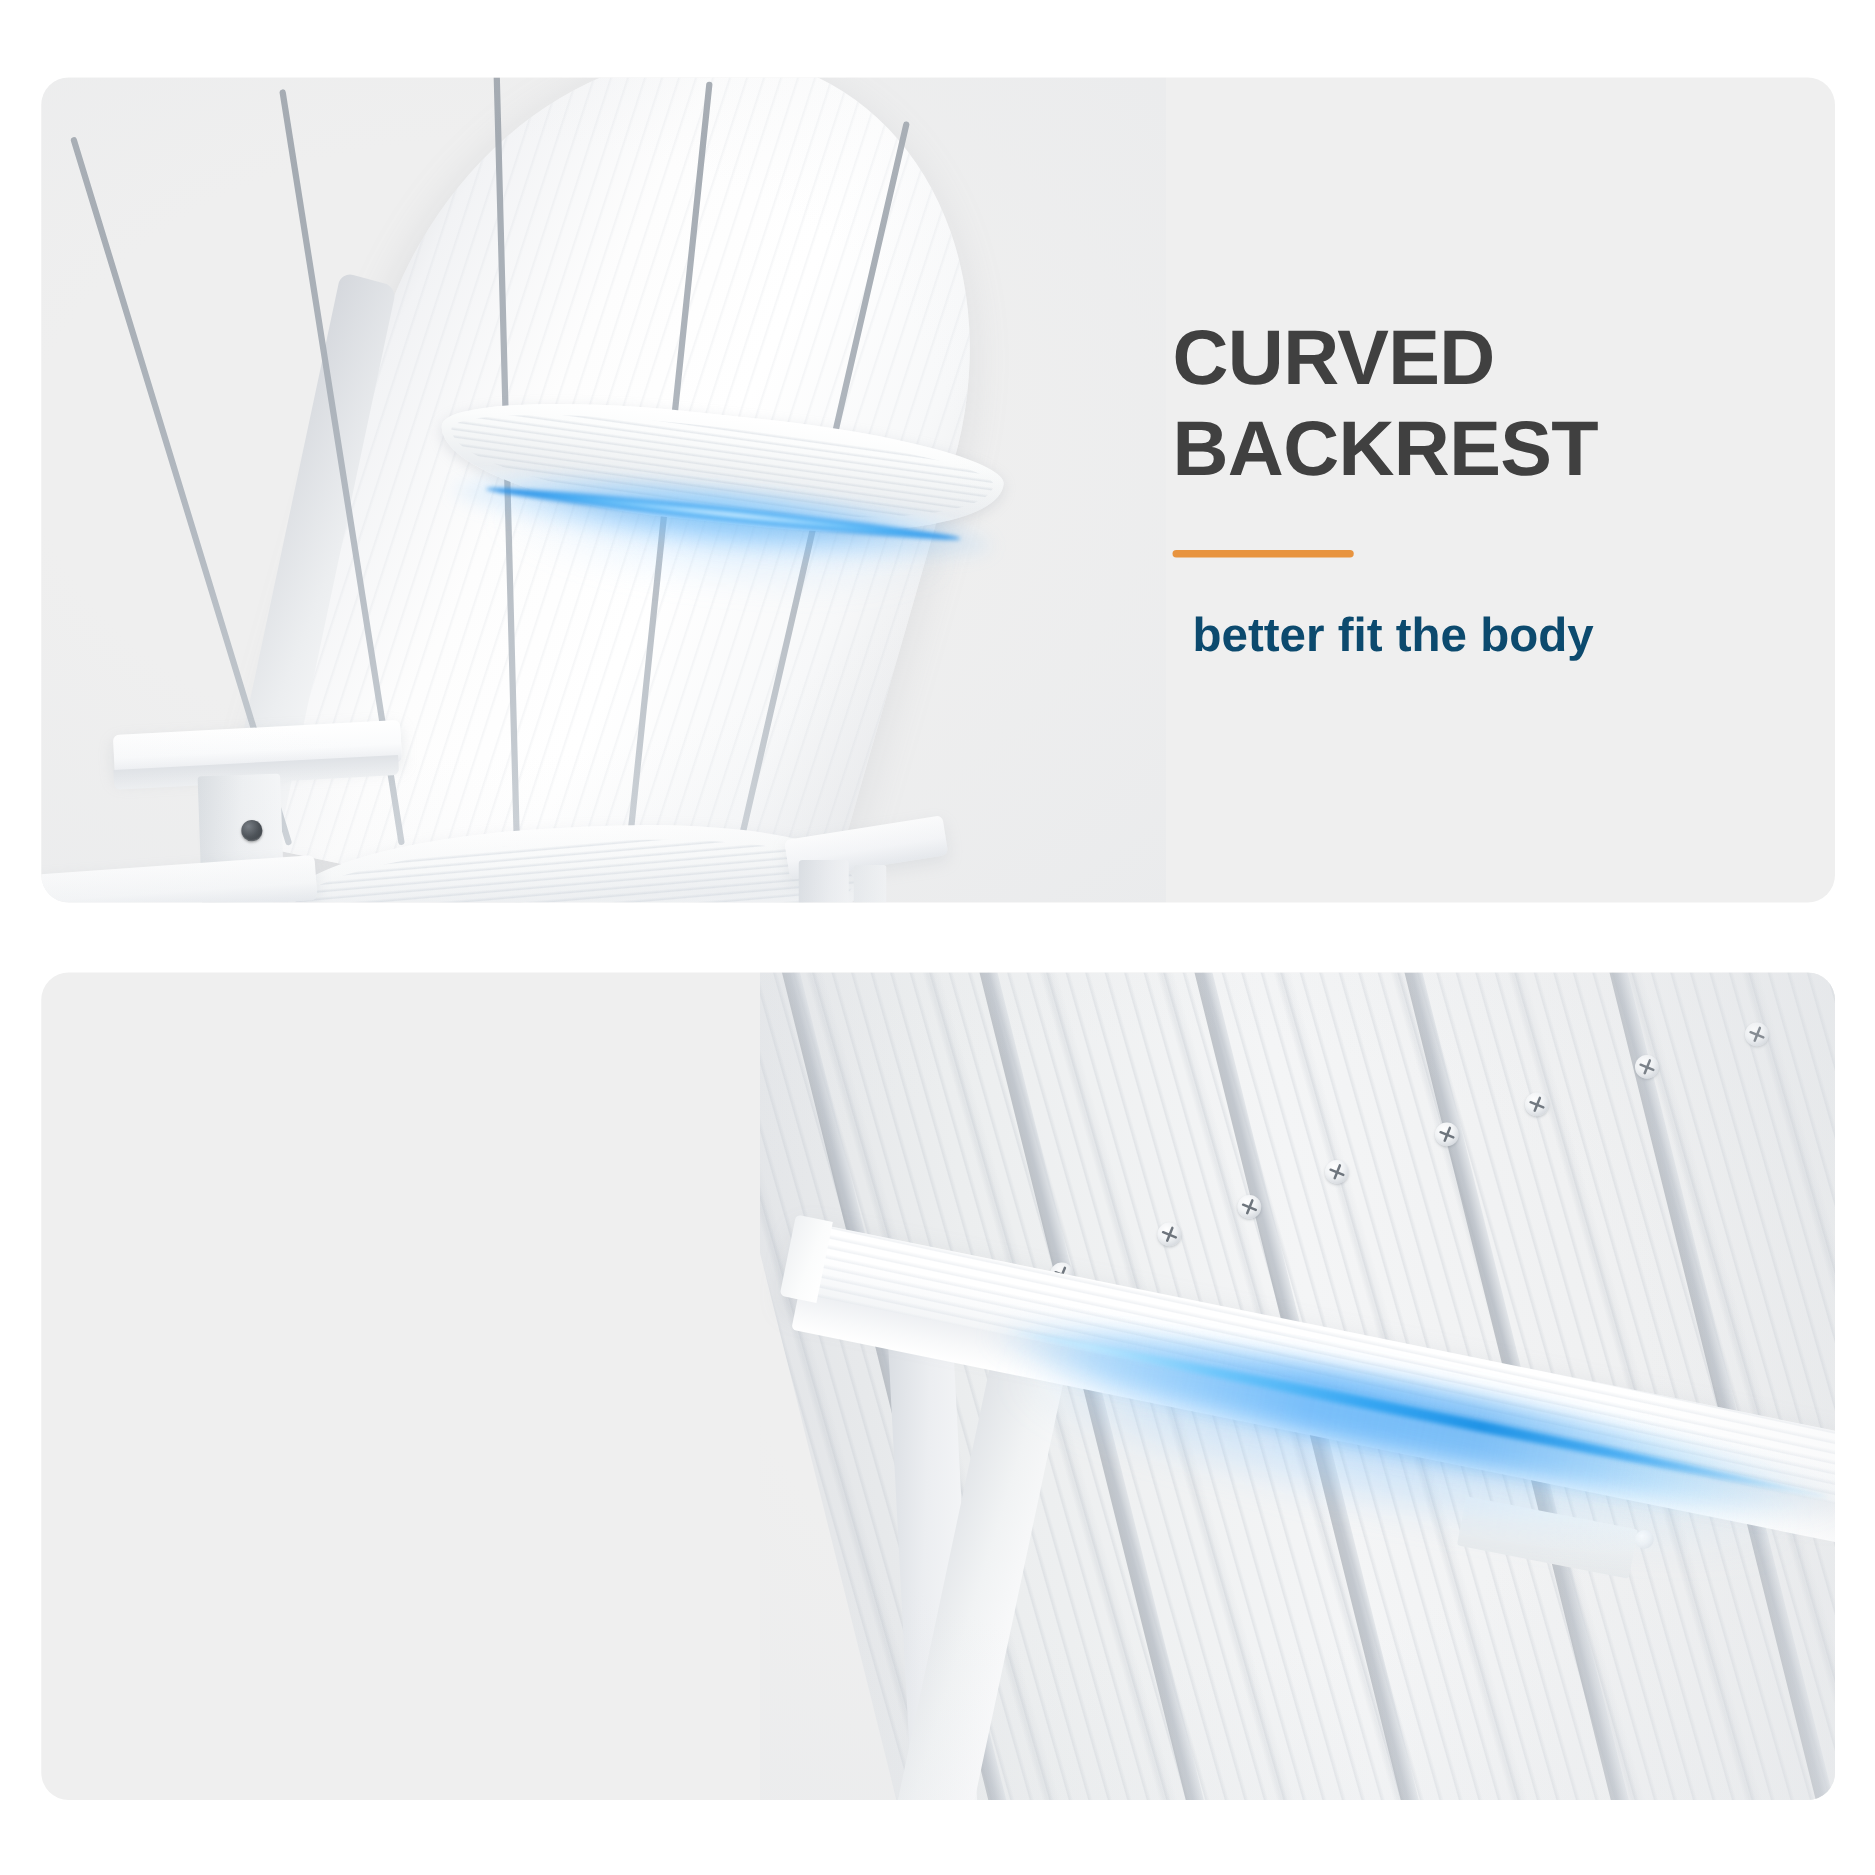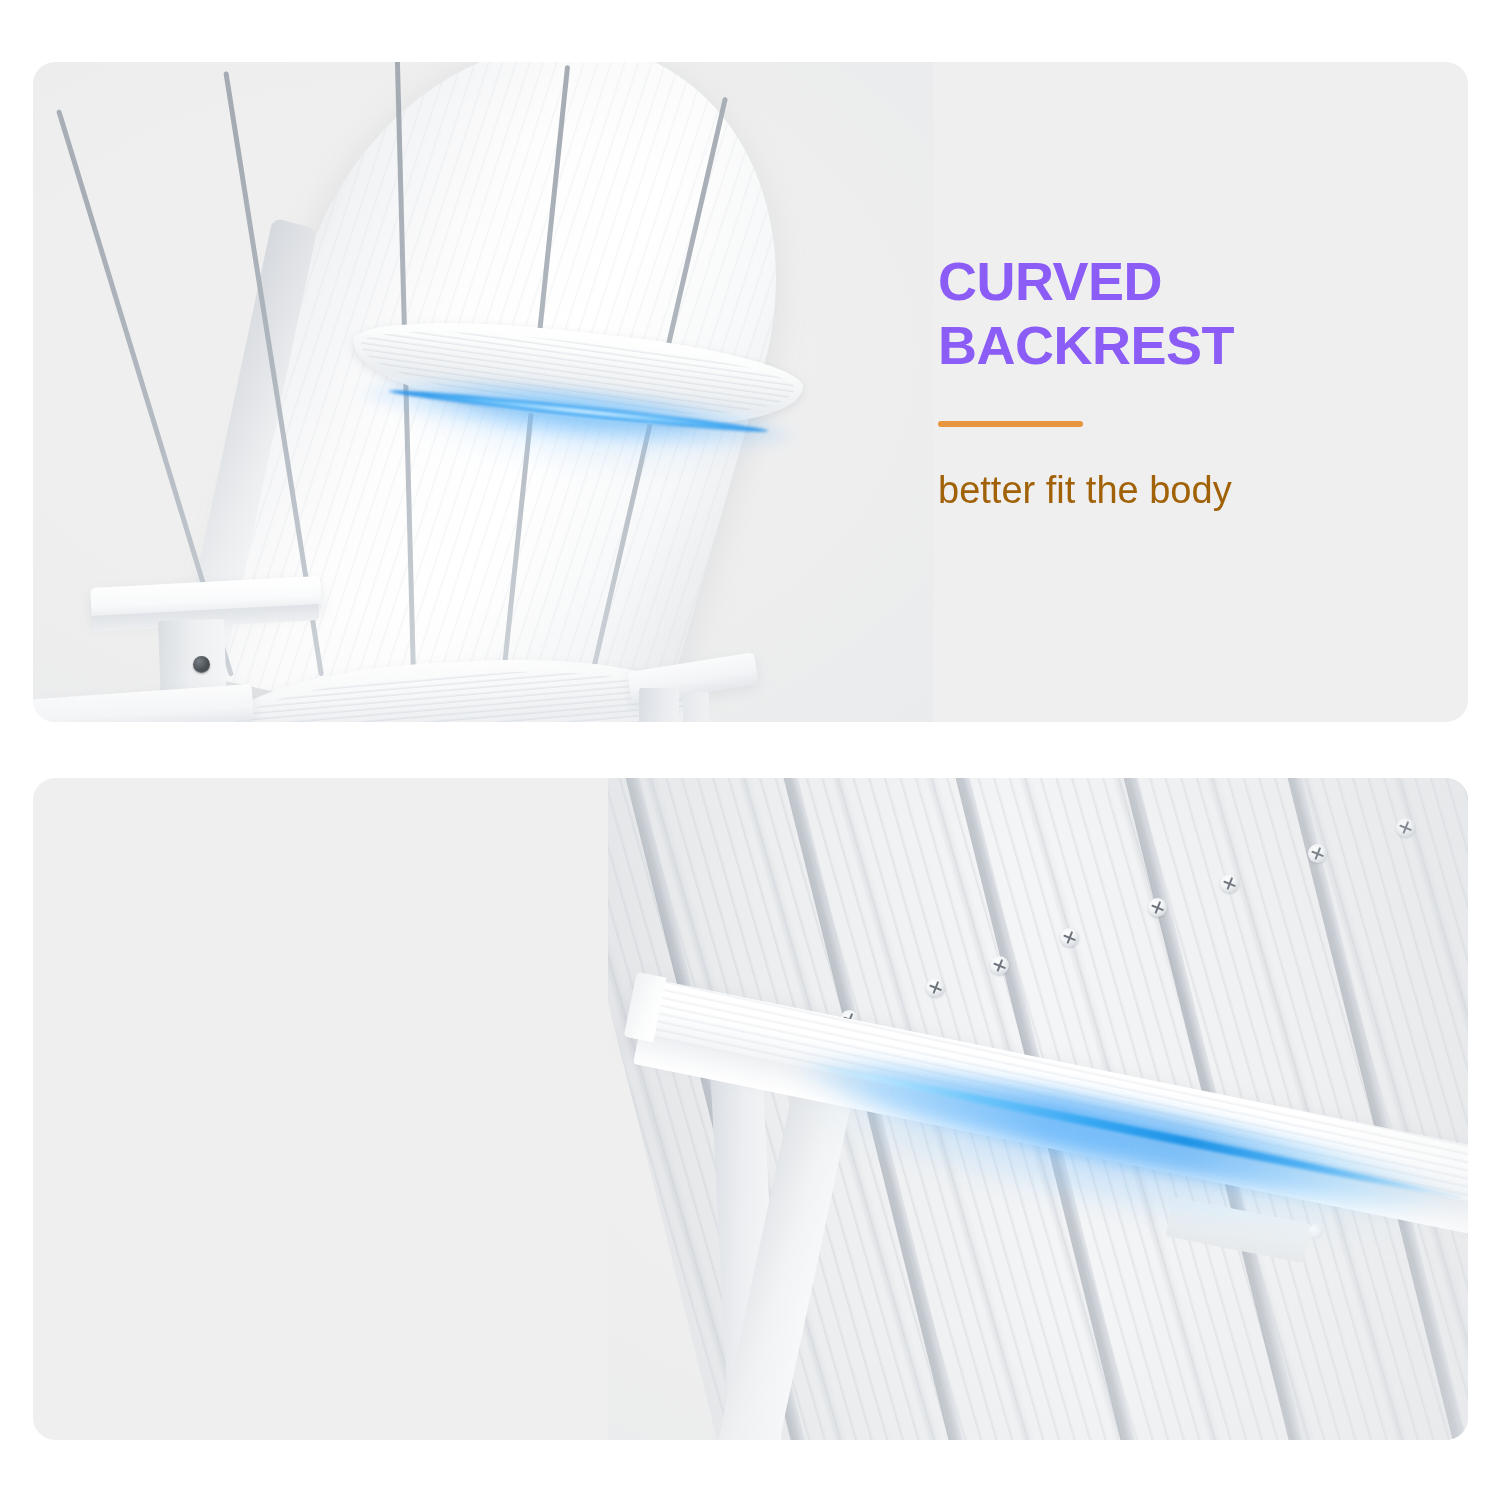--- a/index.html
+++ b/index.html
@@ -31,40 +31,40 @@
     overflow: hidden;
   }
   #panel-backrest { left: 33px;  top: 62px;  width: 1435px; height: 660px; }
   #panel-armrest  { left: 33px;  top: 778px; width: 1435px; height: 662px; }
 
   
   .textblock { position: absolute; }
   #text-backrest { left: 905px; top: 188px; width: 500px; }
 
   .headline {
-    font-size: 54px;
+    font-size: 62px;
     font-weight: bold;
     line-height: 1.18;
     letter-spacing: -0.5px;
-    color: #8b5cf6;
+    color: #404040;
     margin: 0;
     white-space: pre-line;
   }
   .rule {
     width: 145px;
     height: 6px;
     border-radius: 3px;
     background: #e8943f;
     margin: 44px 0 40px 0;
   }
   .subline {
     font-size: 38px;
-    font-weight: normal;
-    color: #a16207;
-    margin: 0;
+    font-weight: bold;
+    color: #0c4a6e;
+    margin: 16px;
     line-height: 1.25;
   }
 
   
   #photo-backrest {
     position: absolute;
     left: 0; top: 0; width: 900px; height: 660px;
     overflow: hidden;
   }
 

